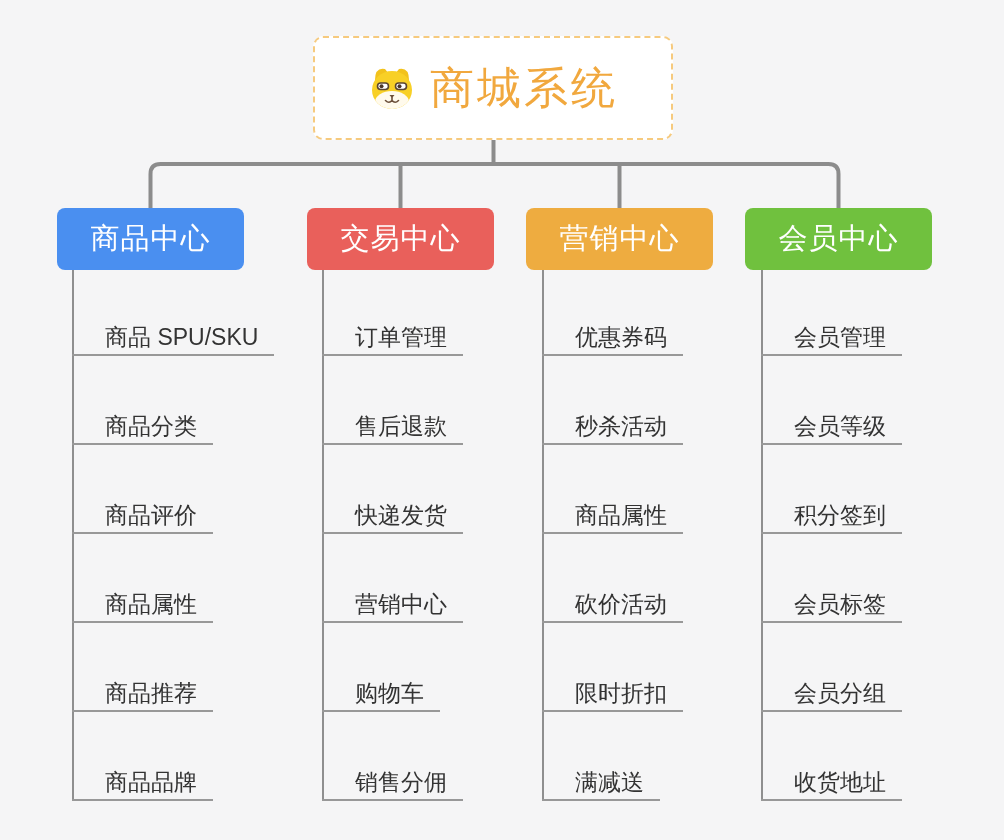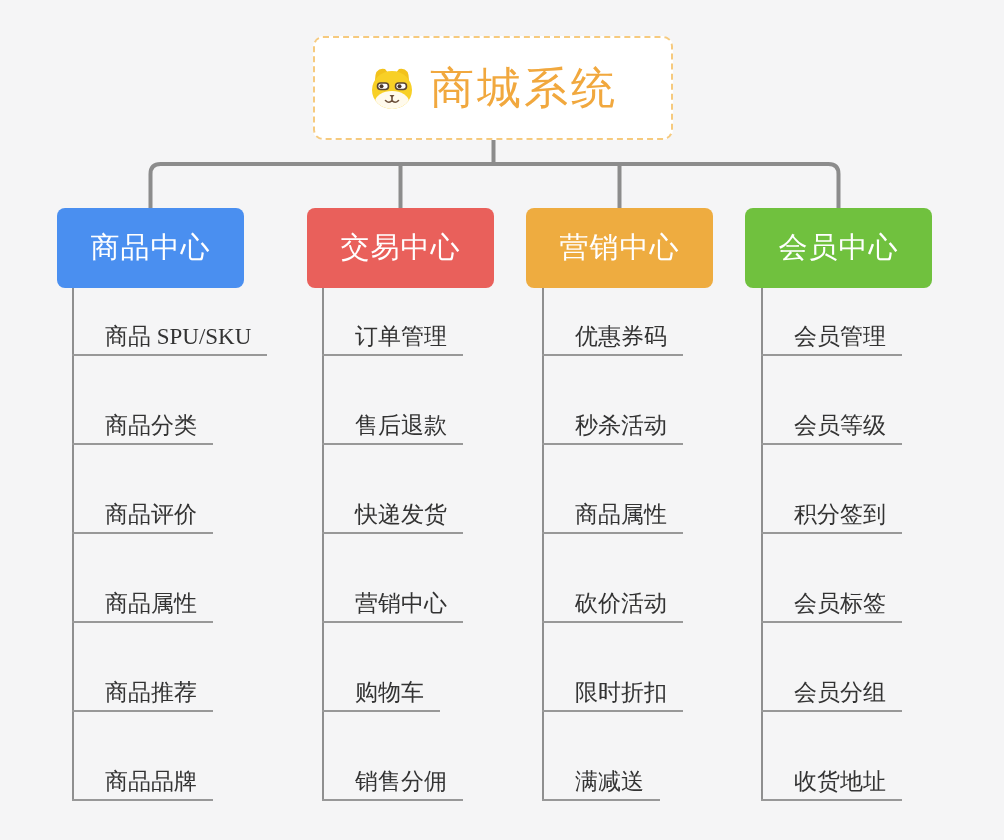--- a/index.html
+++ b/index.html
@@ -16,36 +16,36 @@
     position:absolute;left:313px;top:36px;width:360px;height:104px;
     background:#ffffff;border:2px dashed #f6ca7e;border-radius:10px;
     box-sizing:border-box;display:flex;align-items:center;justify-content:center;
     gap:14px;z-index:3;
   }
   .root-title{
     font-size:44px;color:#f1a83e;letter-spacing:3px;white-space:nowrap;
   }
   
   .hdr{
-    position:absolute;top:208px;width:187px;height:80px;border-radius:8px;
+    position:absolute;top:208px;width:187px;height:62px;border-radius:8px;
     display:flex;align-items:center;justify-content:center;z-index:3;
     box-sizing:border-box;
   }
   .hdr span{font-size:29px;color:#ffffff;letter-spacing:1px;white-space:nowrap;}
   
   .col{
     position:absolute;top:268px;width:280px;height:533px;z-index:2;
   }
   .col::before{
     content:"";position:absolute;left:0;top:0;bottom:0;width:2px;background:#8f8f8f;
   }
   .leaf{
     position:absolute;left:0;height:34px;line-height:34px;
     padding:0 16px 0 33px;border-bottom:2px solid #989898;
-    font-size:23px;color:#333333;white-space:nowrap;width:max-content;font-family:Liberation Serif, serif;
+    font-size:23px;color:#333333;white-space:nowrap;width:max-content;
   }
   .r0{top:52px}.r1{top:141px}.r2{top:230px}.r3{top:319px}.r4{top:408px}.r5{top:497px}
 </style>
 </head>
 <body>
 
 <div class="canvas">
 
   <svg class="tree" width="1004" height="840">
     <g stroke="#8c8c8c" stroke-width="4" fill="none">

